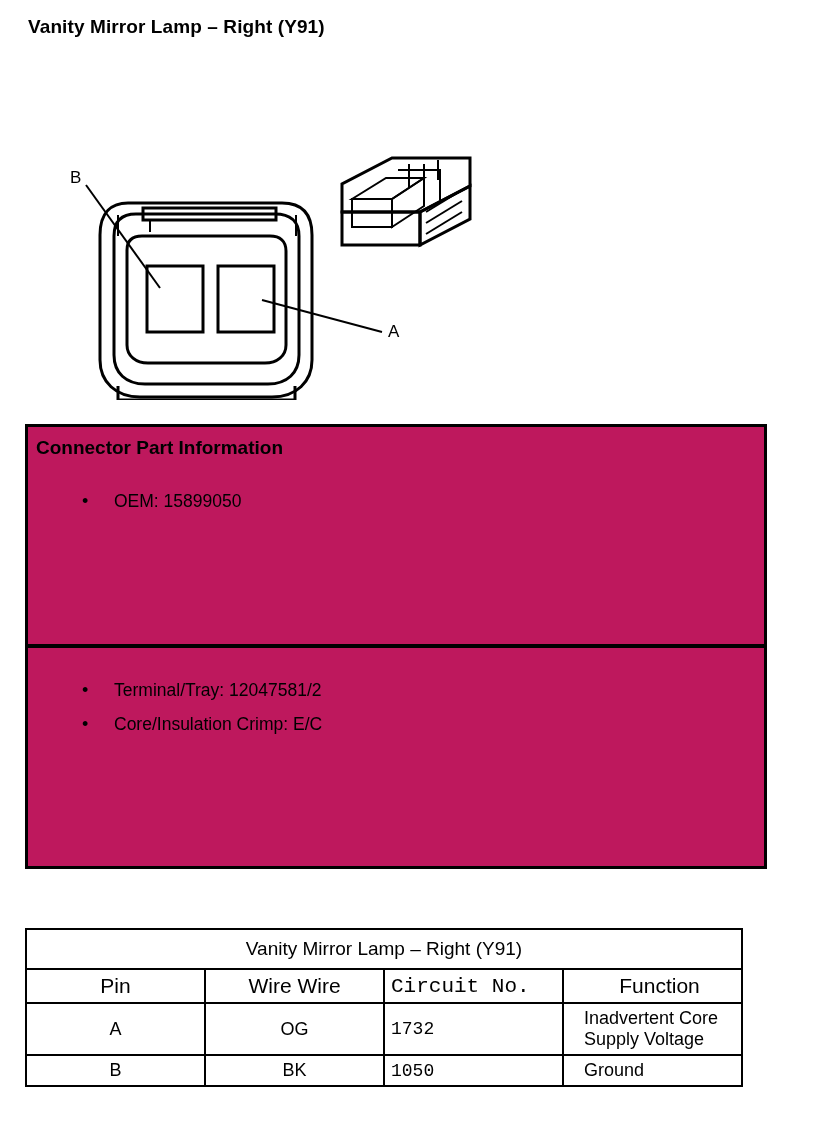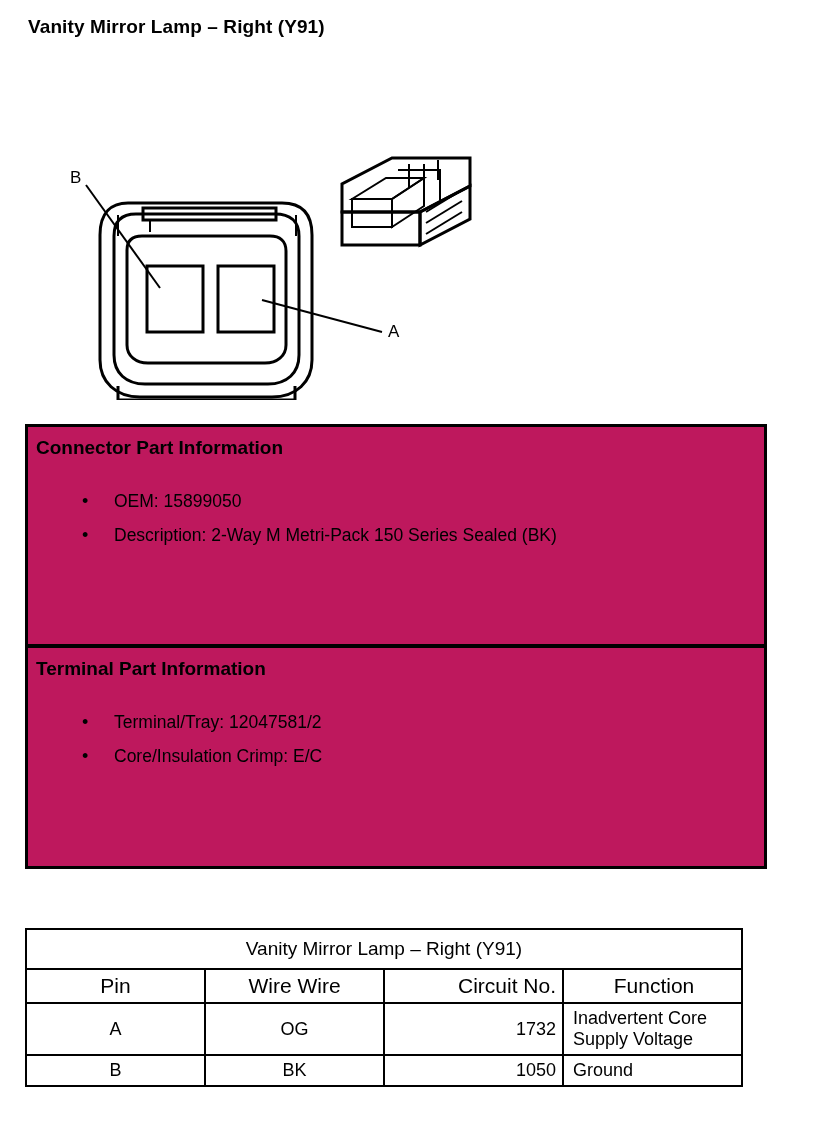--- a/index.html
+++ b/index.html
@@ -102,22 +102,22 @@
     font-size: 19px;
     text-align: center;
     height: 40px;
   }
   .pin-table .hdr {
     text-align: center;
     font-size: 21px;
   }
   .pin-table .c-pin { width: 46px; text-align: center; }
   .pin-table .c-wire { width: 142px; text-align: center; }
-  .pin-table .c-circuit { width: 142px; text-align: right; }
-  .pin-table .c-func { text-align: left; padding-left: 9px; }
+  .pin-table .c-circuit { width: 142px; text-align: left; font-family: Liberation Mono, monospace; }
+  .pin-table .c-func { text-align: left; padding-left: 20px; }
 </style>
 </head>
 <body>
 
 <div class="page-title">Vanity Mirror Lamp – Right (Y91)</div>
 
 <div class="diagram">
   <svg width="816" height="340" viewBox="0 0 816 340">
     <g fill="none" stroke="#000" stroke-width="3">
 
@@ -160,26 +160,24 @@
     </g>
   </svg>
   <div class="callout-label" id="label-b">B</div>
   <div class="callout-label" id="label-a">A</div>
 </div>
 
 <div class="info-block" id="connector-box">
   <div class="info-heading">Connector Part Information</div>
   <ul class="info-list">
     <li>OEM: 15899050</li>
-    <li>Description: 2-Way M Metri-Pack 150 Series Sealed (BK)</li>
   </ul>
 </div>
 
 <div class="info-block" id="terminal-box">
-  <div class="info-heading">Terminal Part Information</div>
   <ul class="info-list">
     <li>Terminal/Tray: 12047581/2</li>
     <li>Core/Insulation Crimp: E/C</li>
   </ul>
 </div>
 
 <table class="pin-table">
   <tbody>
     <tr>
       <td class="tbl-title" colspan="4">Vanity Mirror Lamp – Right (Y91)</td>

